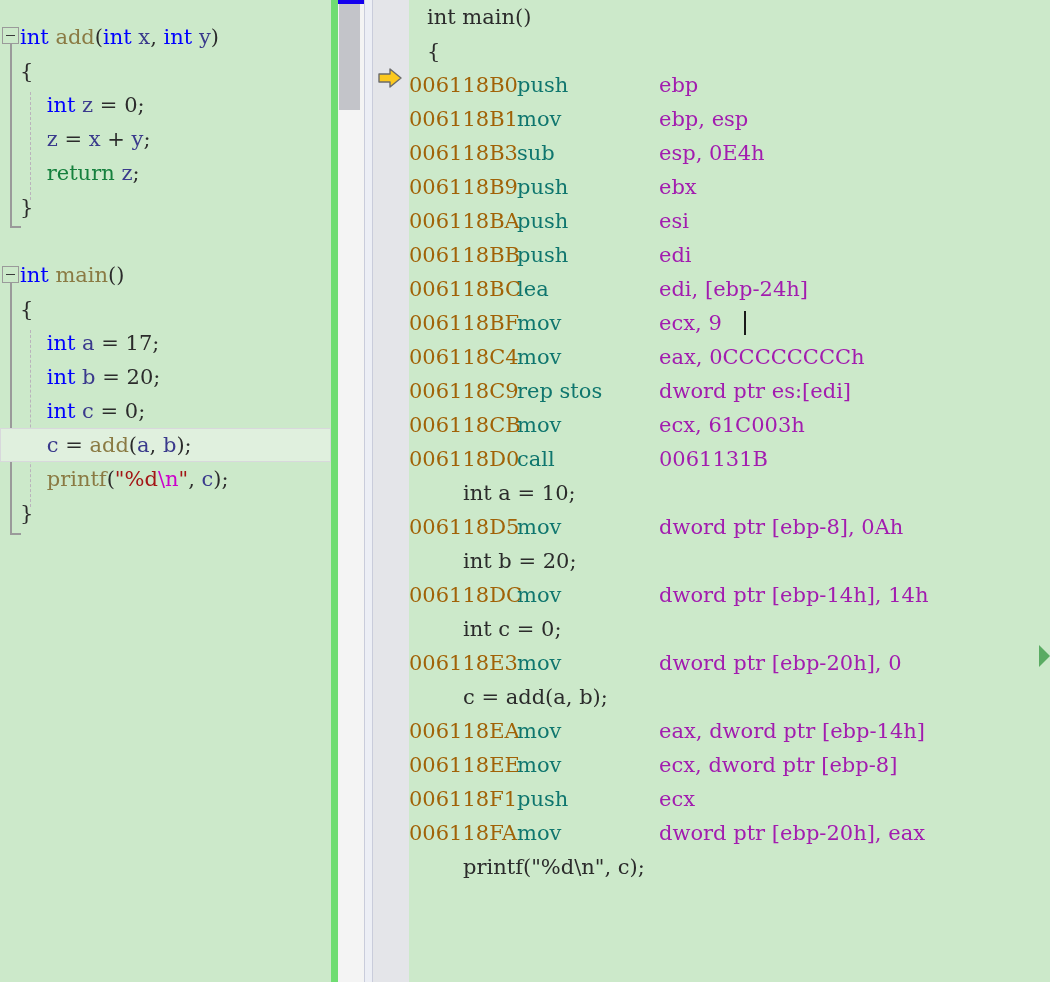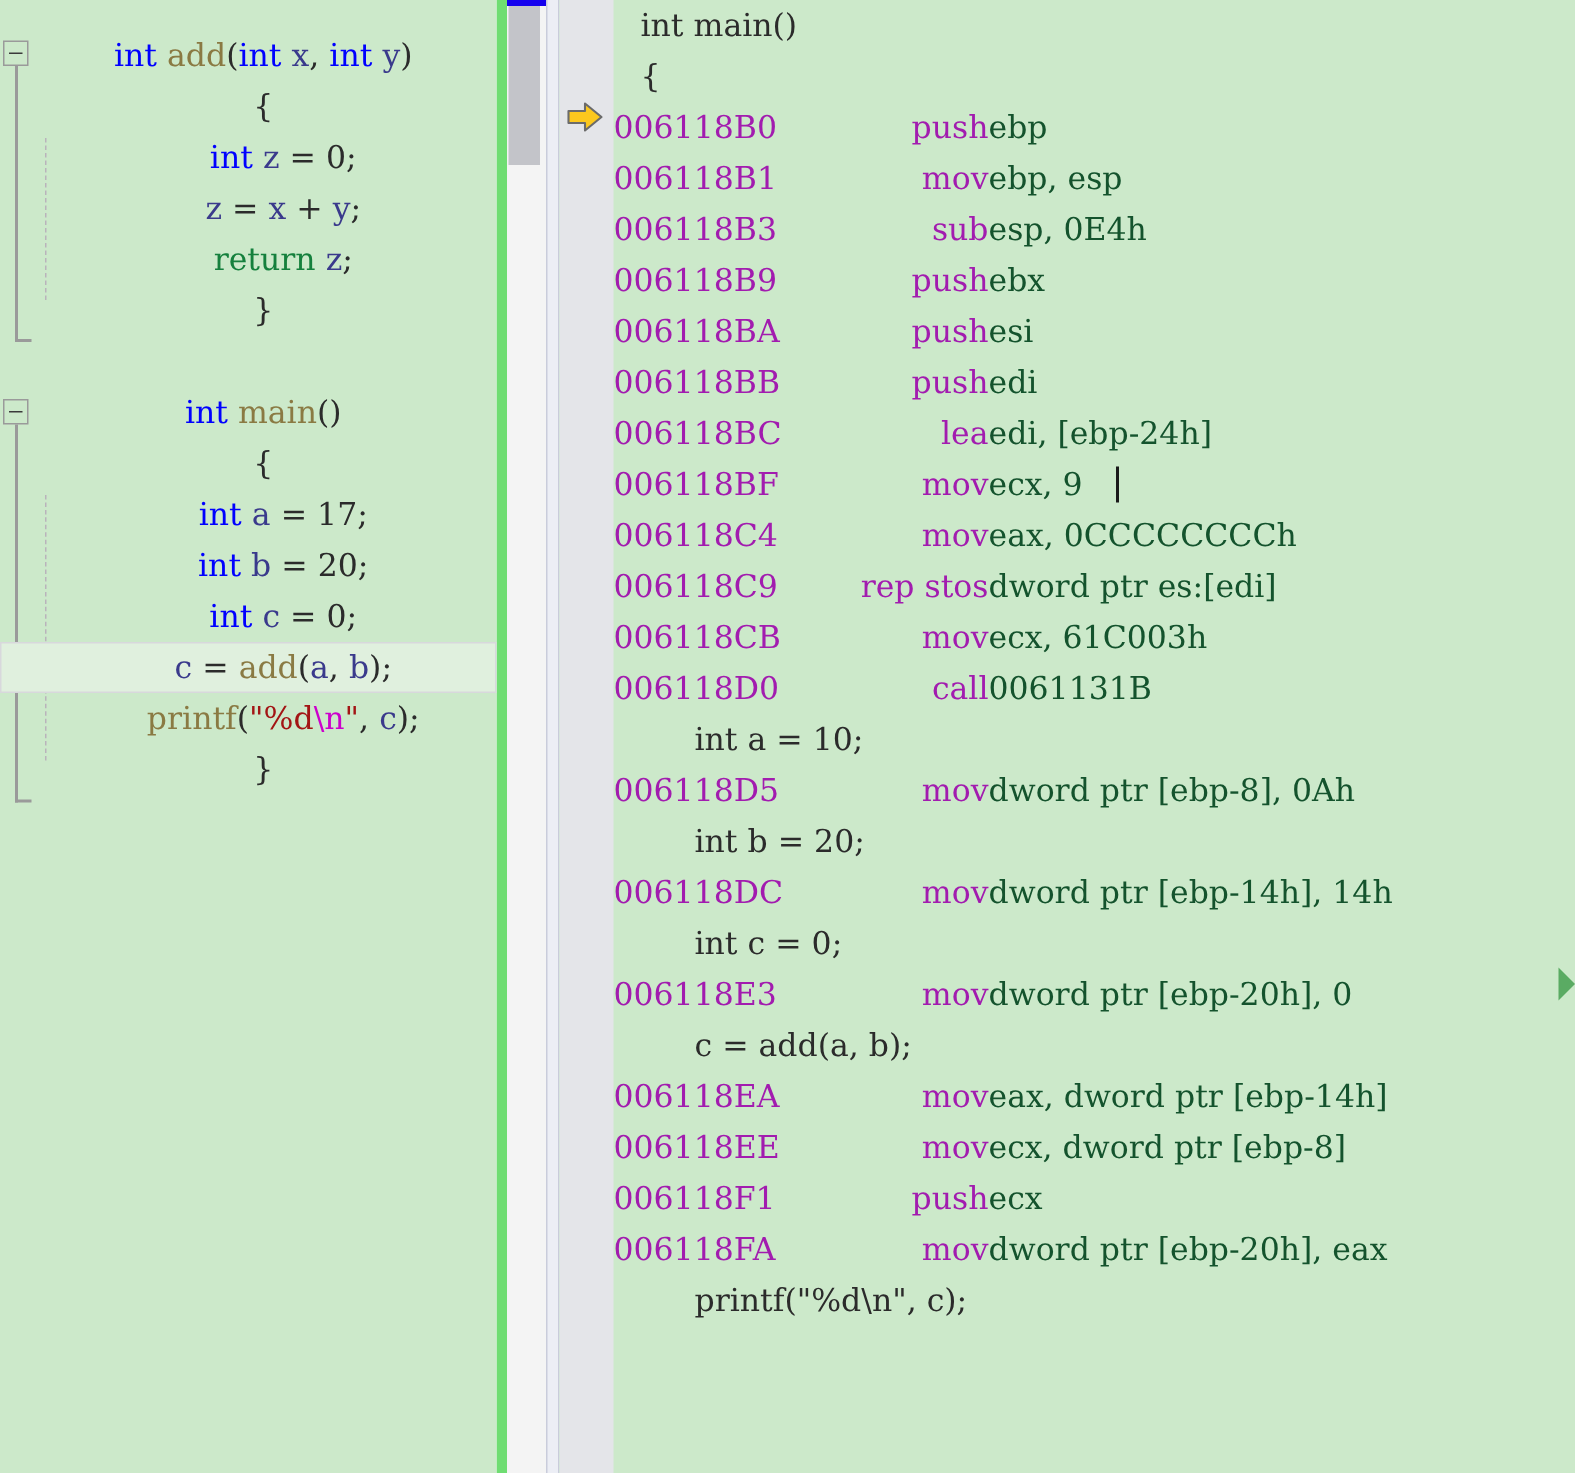--- a/index.html
+++ b/index.html
@@ -24,21 +24,20 @@
   }
 
   
   .source-pane {
     position: relative;
     width: 331px;
     height: 982px;
     background: #cce9ca;
     overflow: hidden;
     flex: 0 0 331px;
-    text-align: center;
   }
   .fold-margin {
     position: absolute;
     left: 0; top: 0;
     width: 20px; height: 982px;
     background: #cce9ca;
   }
   .code-lines {
     position: absolute;
     left: 0; top: 0;
@@ -181,30 +180,29 @@
   }
   .dln {
     position: relative;
     height: 34px;
     white-space: pre;
     color: #4a4a4a;
   }
   .dln .addr {
     display: inline-block;
     width: 108px;
-    color: #a21caf;
+    color: #a16207;
   }
   .dln .mnem {
     display: inline-block;
     width: 142px;
+    color: #0f766e;
+  }
+  .dln .ops {
     color: #a21caf;
-    text-align: right;
-  }
-  .dln .ops {
-    color: #14532d;
   }
   .dln.srcline {
     color: #2b2b2b;
     padding-left: 54px;
   }
   .caret {
     display: inline-block;
     width: 0;
     border-left: 2px solid #1a1a1a;
     height: 24px;

